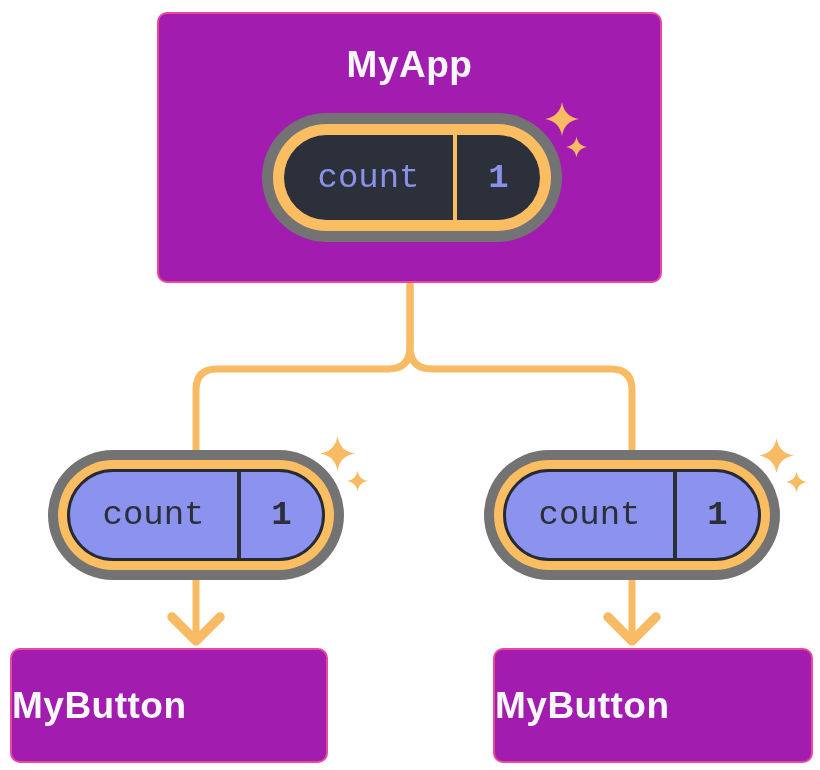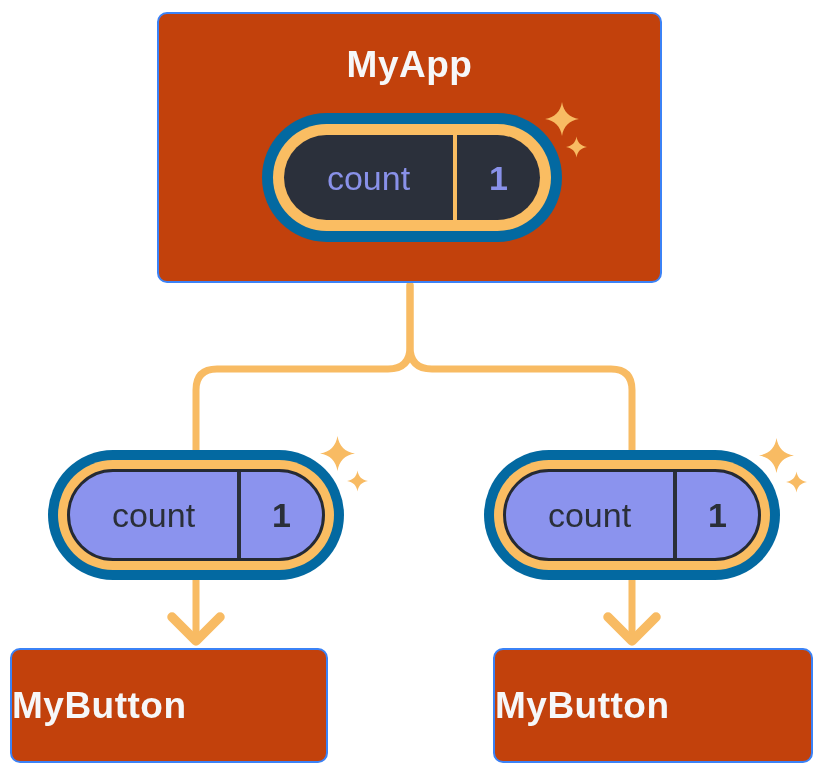--- a/index.html
+++ b/index.html
@@ -2,38 +2,38 @@
 <html><head>
 <meta charset="utf-8">
 <style>
   html,body{margin:0;padding:0;background:#ffffff;}
   .stage{
     position:relative;width:820px;height:770px;overflow:hidden;
     background:#ffffff;
     font-family:"Liberation Sans",sans-serif;
   }
   .card{
-    position:absolute;background:#c2410c;border:2px solid #3b82f6;
+    position:absolute;background:#a21caf;border:2px solid #ec4899;
     border-radius:10px;box-sizing:border-box;z-index:2;
   }
   .card-title{
     color:#F6F7F9;font-size:37px;font-weight:600;letter-spacing:.5px;
     text-align:center;line-height:1;
   }
   #myapp{left:157px;top:12px;width:505px;height:271px;}
   #myapp .card-title{margin-top:32px;}
   .btn-card{display:flex;align-items:center;justify-content:flex-start;}
   #mybutton-left{left:10px;top:648px;width:318px;height:115px;}
   #mybutton-right{left:493px;top:648px;width:320px;height:115px;}
 
   
   #wires{position:absolute;left:0;top:0;z-index:1;}
 
   
-  .pill{position:absolute;z-index:3;border-radius:999px;background:#0369a1;box-sizing:border-box;}
+  .pill{position:absolute;z-index:3;border-radius:999px;background:#737373;box-sizing:border-box;font-family:Liberation Mono, monospace;}
   .pill-light{width:100%;height:100%;border-radius:999px;background:#FABD62;box-sizing:border-box;}
   .pill-core{
     width:100%;height:100%;border-radius:999px;box-sizing:border-box;
     display:flex;align-items:stretch;overflow:hidden;
   }
   .pill .cell{display:flex;align-items:center;justify-content:center;font-size:34px;line-height:1;}
   .pill .cell.label{flex:1;}
   .pill .cell.value{font-weight:700;}
   
   #pill-root{left:262px;top:113px;width:300px;height:129px;padding:11px;}

